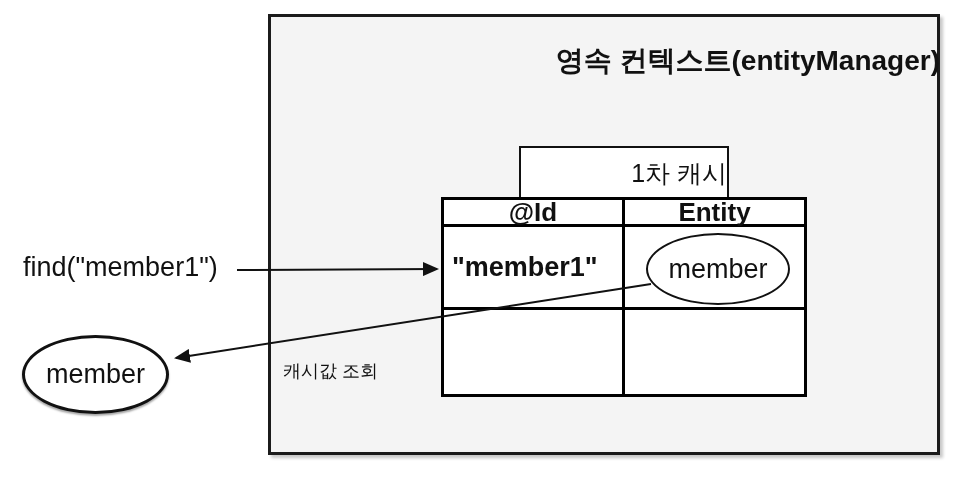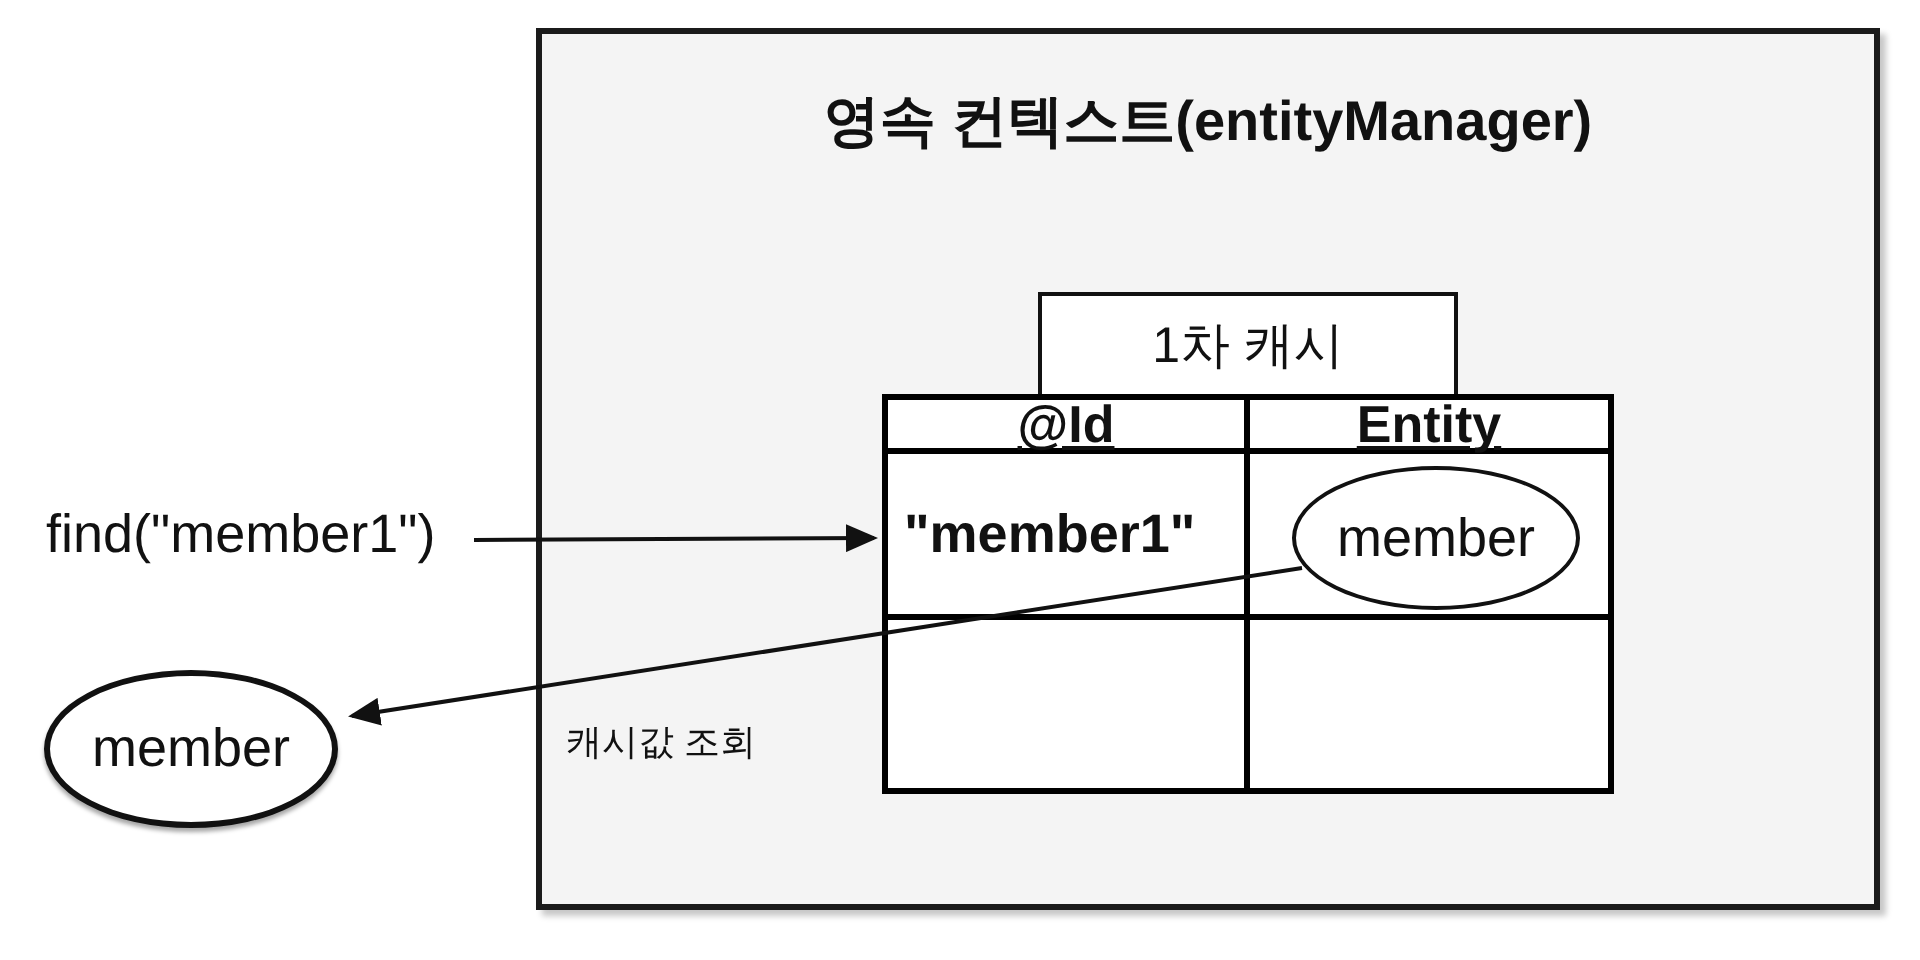--- a/index.html
+++ b/index.html
@@ -20,39 +20,39 @@
     background: #f4f4f4;
     border: 3px solid #1b1b1b;
     box-sizing: border-box;
     box-shadow: 3px 3px 3px rgba(0,0,0,0.22);
     z-index: 1;
   }
   .context-title {
     position: absolute;
     left: 268px; top: 42px;
     width: 672px;
-    text-align: center;
+    text-align: right;
     font-size: 28px;
     font-weight: bold;
     letter-spacing: 0;
     z-index: 2;
   }
   
   .cache-box {
     position: absolute;
     left: 519px; top: 146px;
     width: 210px; height: 56px;
     background: #ffffff;
     border: 2px solid #111111;
     box-sizing: border-box;
     z-index: 2;
   }
   .cache-box span {
     display: block;
-    text-align: center;
+    text-align: right;
     line-height: 50px;
     font-size: 25px;
   }
   
   .cache-table {
     position: absolute;
     left: 441px; top: 197px;
     width: 366px; height: 200px;
     background: #ffffff;
     border: 3px solid #000000;
@@ -66,21 +66,20 @@
     box-sizing: border-box;
     display: flex;
     align-items: center;
   }
   .cell.col-1 { border-right: 3px solid #000000; }
   .cell.hdr {
     border-bottom: 3px solid #000000;
     justify-content: center;
     font-weight: bold;
     font-size: 26px;
-    text-decoration: underline;
   }
   .cell.r1 { border-bottom: 3px solid #000000; }
   .cell.id-cell {
     font-weight: bold;
     font-size: 27px;
     padding-left: 8px;
   }
   
   .entity-ellipse {
     position: absolute;

